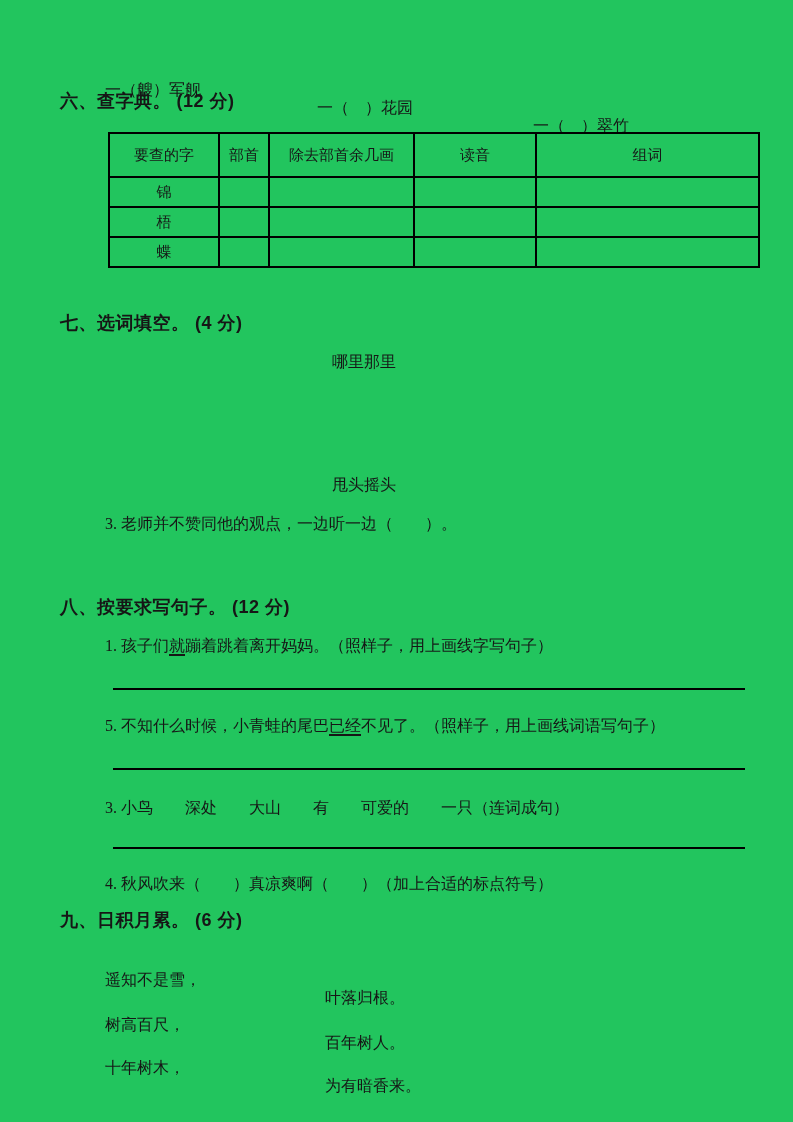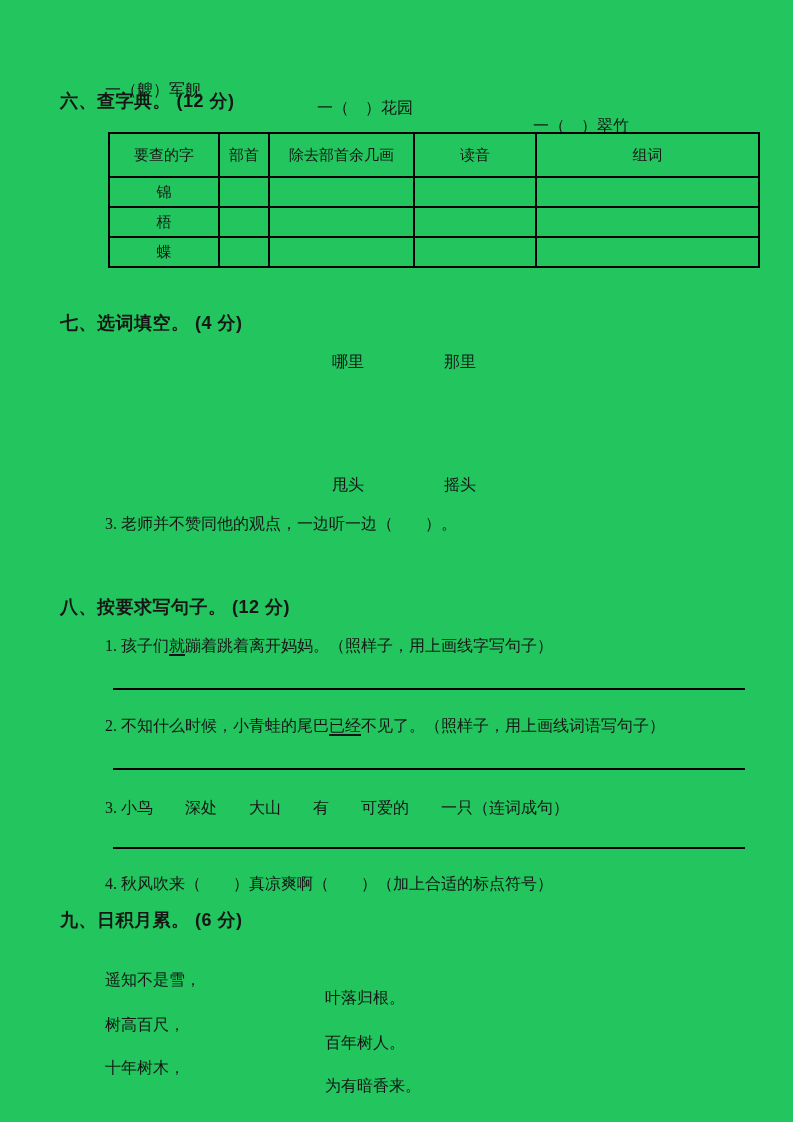--- a/index.html
+++ b/index.html
@@ -44,21 +44,21 @@
     padding: 0;
     font-family: Liberation Serif, serif;
   }
   table.dict-table tr.hdr-row { height: 44px; }
   table.dict-table tr.data-row { height: 30px; }
   .answer-line {
     position: absolute;
     border-top: 2px solid #000000;
     height: 0;
   }
-  .bank { display: flex; gap: 80px; }
+  .bank { display: flex; }
 </style>
 </head>
 <body>
 
 <div class="page">
 
   <div class="abs" style="top:62px; left:105px; width:620px; height:22px;">
     <span class="abs body-text" style="left:0;">一（艘）军舰</span>
     <span class="abs body-text" style="left:212px;">一（　）花园</span>
     <span class="abs body-text" style="left:428px;">一（　）翠竹</span>
@@ -119,21 +119,21 @@
     <span class="body-text">摇头</span>
   </div>
 
   <div class="abs body-text" style="top:514px; left:105px;">3. 老师并不赞同他的观点，一边听一边（　　）。</div>
 
   <div class="abs heading" style="top:595px; left:60px;">八、按要求写句子。 (12 分)</div>
 
   <div class="abs body-text" style="top:636px; left:105px;"><span>1. 孩子们</span><span class="u-word">就</span><span>蹦着跳着离开妈妈。（照样子，用上画线字写句子）</span></div>
   <div class="answer-line" style="top:688px; left:113px; width:632px;"></div>
 
-  <div class="abs body-text" style="top:716px; left:105px;"><span>2. 不知什么时候，小青蛙的尾巴</span><span class="u-word">已经</span><span>不见了。（照样子，用上画线词语写句子）</span></div>
+  <div class="abs body-text" style="top:716px; left:105px;"><span>5. 不知什么时候，小青蛙的尾巴</span><span class="u-word">已经</span><span>不见了。（照样子，用上画线词语写句子）</span></div>
   <div class="answer-line" style="top:768px; left:113px; width:632px;"></div>
 
   <div class="abs body-text" style="top:798px; left:105px;">3. 小鸟　　深处　　大山　　有　　可爱的　　一只（连词成句）</div>
   <div class="answer-line" style="top:847px; left:113px; width:632px;"></div>
 
   <div class="abs body-text" style="top:874px; left:105px;">4. 秋风吹来（　　）真凉爽啊（　　）（加上合适的标点符号）</div>
 
   <div class="abs heading" style="top:908px; left:60px;">九、日积月累。 (6 分)</div>
 
   <div class="abs" style="top:952px; left:105px; width:480px;">

